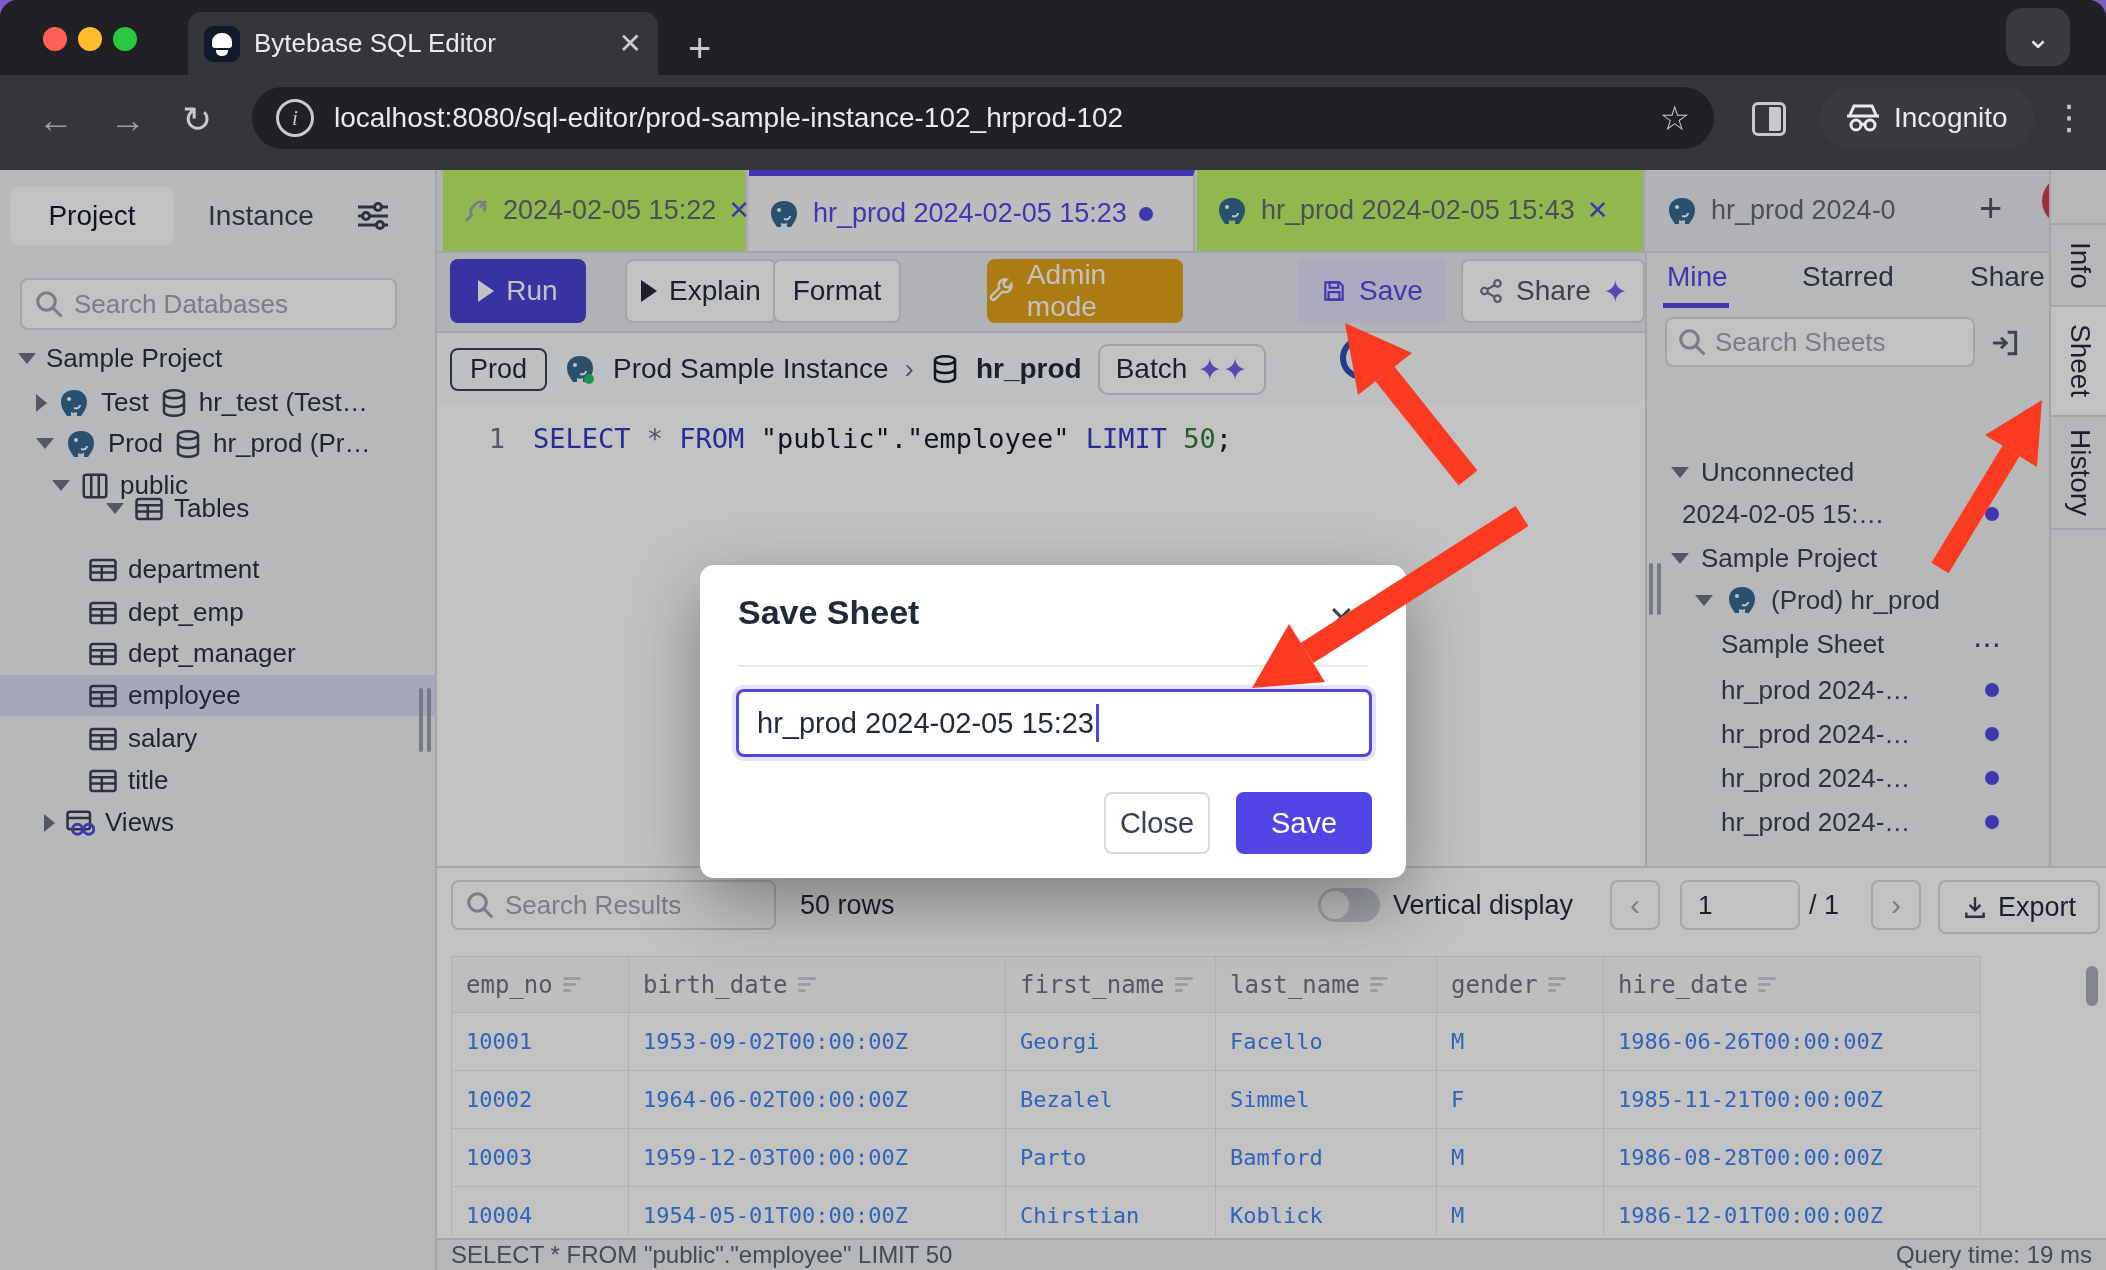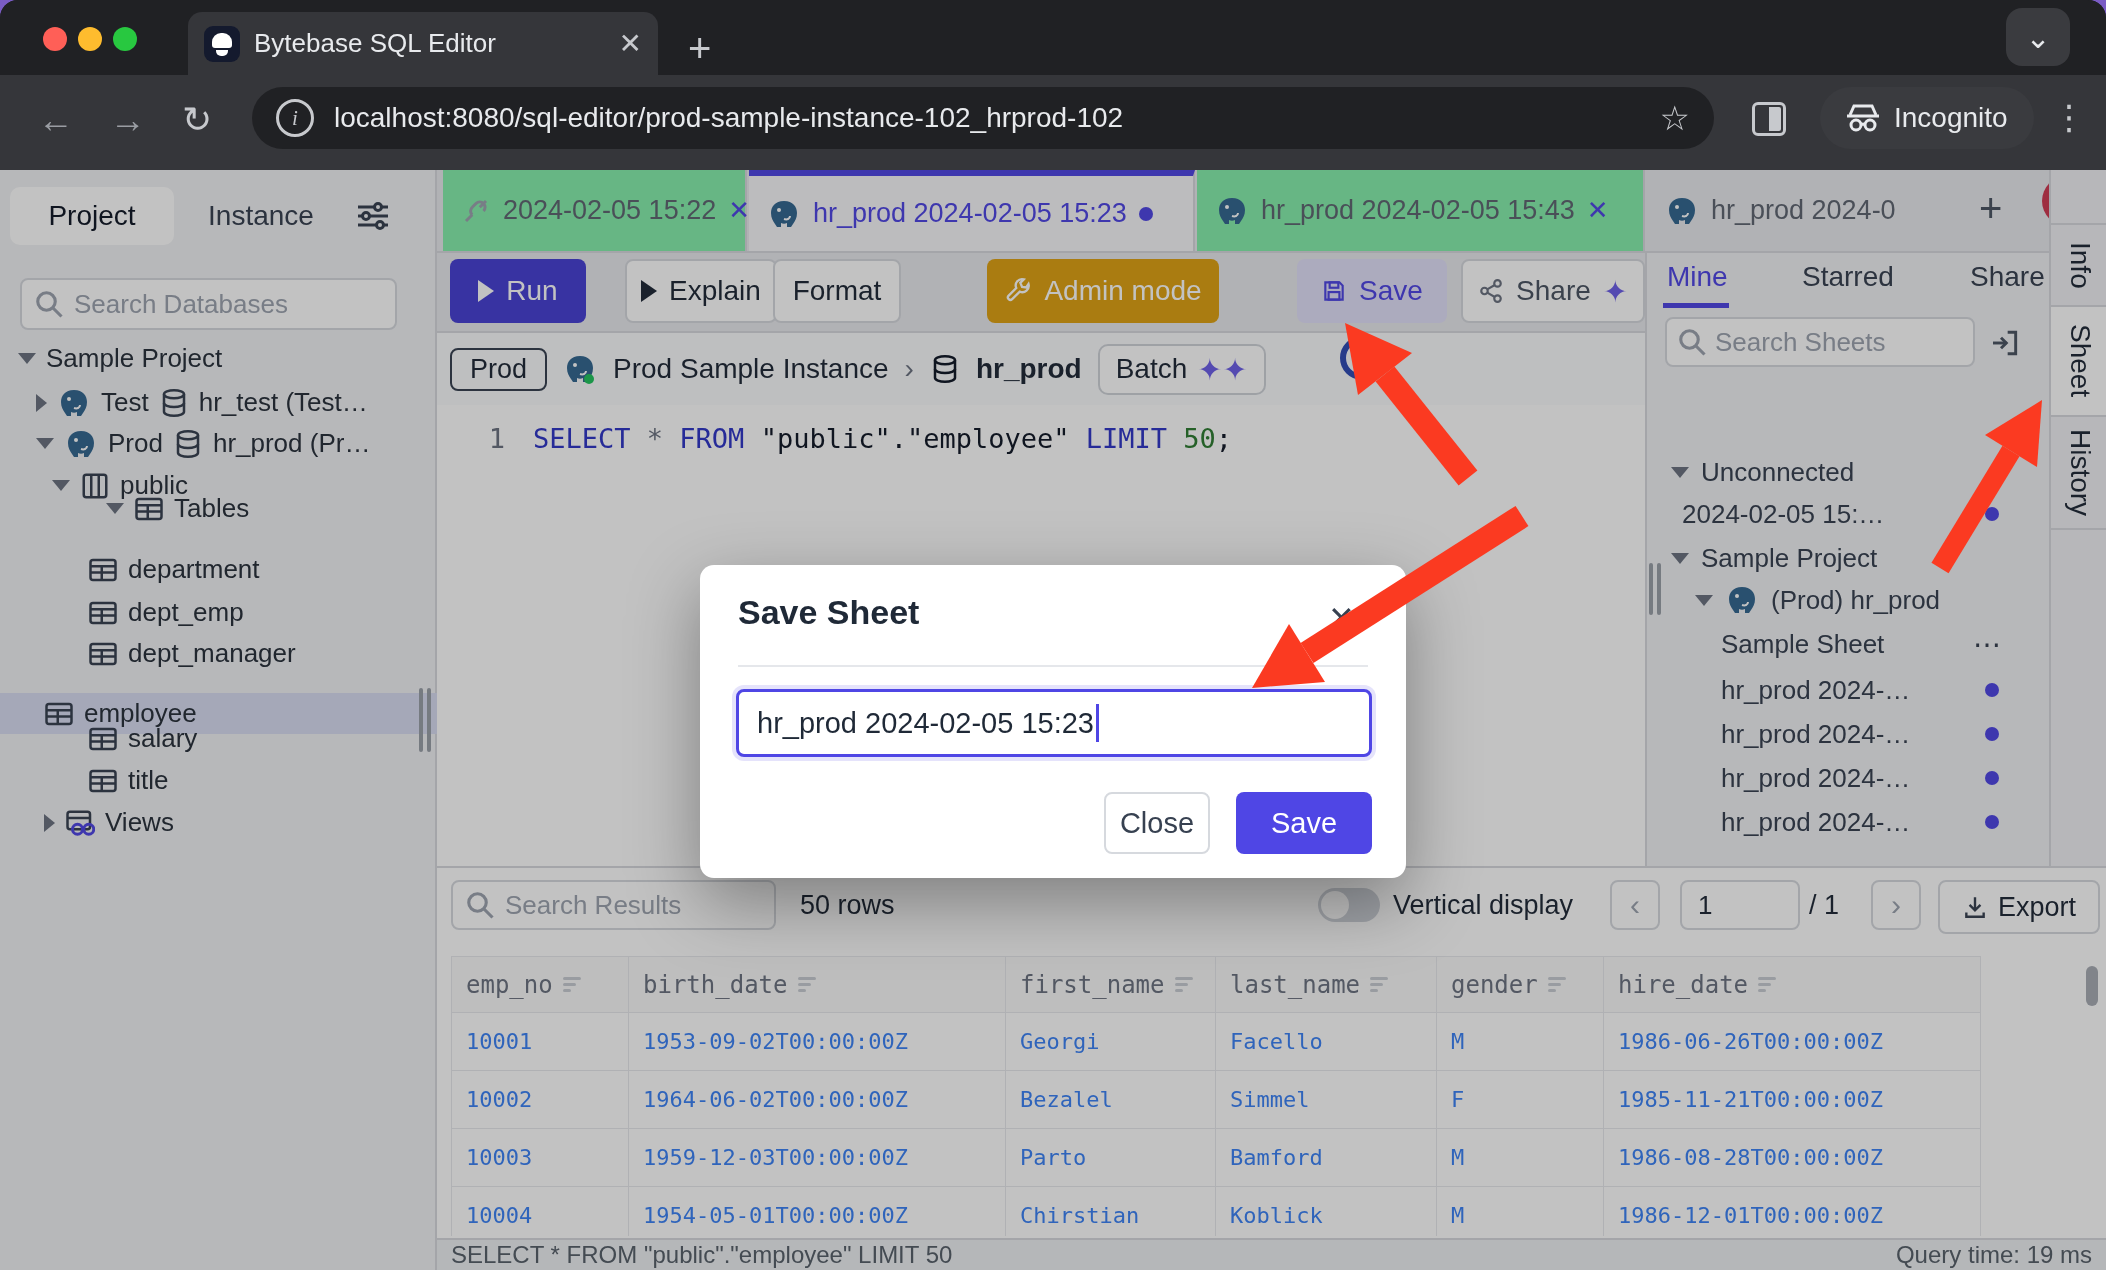--- a/index.html
+++ b/index.html
@@ -44,21 +44,21 @@
   .caret.down{border-left:9px solid transparent;border-right:9px solid transparent;border-top:11px solid #6b7280;}
   .caret.right{border-top:9px solid transparent;border-bottom:9px solid transparent;border-left:11px solid #6b7280;}
   .sel-row{background:#d9ddf2;}
   .pg-ic{width:34px;height:30px;flex:none;}
   .ic-sm{width:30px;height:30px;flex:none;}
   .handle{width:12px;display:flex;gap:4px;}
   .handle i{width:4px;background:#9aa0a8;border-radius:2px;}
 
   
   #tabstrip{left:437px;top:0;width:1669px;height:83px;background:#e9eaee;border-bottom:2px solid #d7d9de;box-sizing:border-box;}
-  .etab{position:absolute;top:0;height:81px;display:flex;align-items:center;padding:0 18px;box-sizing:border-box;gap:12px;font-size:27px;color:#5f6672;background:#86efac;border-right:2px solid #d7d9de;}
+  .etab{position:absolute;top:0;height:81px;display:flex;align-items:center;padding:0 18px;box-sizing:border-box;gap:12px;font-size:27px;color:#5f6672;background:#bef264;border-right:2px solid #d7d9de;}
   .etab.active{background:#f7f7fa;border-top:6px solid #4f46e5;color:#4f46e5;}
   .tab-x{color:#4f46e5;font-size:26px;}
   .tab-dot{width:14px;height:14px;border-radius:50%;background:#4f46e5;}
   #avatar{left:1605px;top:6px;width:50px;height:50px;border-radius:50%;background:#cf3952;color:#fff;font-size:22px;font-weight:bold;display:flex;align-items:center;justify-content:center;}
 
   
   #tb{left:437px;top:83px;width:1208px;height:80px;background:#e9eaee;border-bottom:2px solid #d7d9de;box-sizing:border-box;}
   .btn{position:absolute;top:6px;height:64px;border-radius:8px;display:flex;align-items:center;justify-content:center;gap:12px;font-size:28px;box-sizing:border-box;}
   .btn.white{background:#fff;border:2px solid #d6d9de;color:#1f2937;}
   .play{width:0;height:0;border-top:11px solid transparent;border-bottom:11px solid transparent;border-left:16px solid currentColor;}
@@ -265,21 +265,21 @@
       </div>
       <div class="treerow" style="top:463px;padding-left:88px">
         <svg class="ic-sm" viewBox="0 0 24 24">
             <rect x="2" y="4" width="20" height="16" rx="2" fill="none" stroke="#374151" stroke-width="2"></rect>
             <line x1="2" y1="9" x2="22" y2="9" stroke="#374151" stroke-width="2"></line>
             <line x1="2" y1="14" x2="22" y2="14" stroke="#374151" stroke-width="2"></line>
             <line x1="11" y1="9" x2="11" y2="20" stroke="#374151" stroke-width="2"></line>
           </svg>
         <span>dept_manager</span>
       </div>
-      <div class="treerow sel-row" style="top:523px;padding-left:44px">
+      <div class="treerow sel-row" style="top:505px;padding-left:88px">
         <svg class="ic-sm" viewBox="0 0 24 24">
             <rect x="2" y="4" width="20" height="16" rx="2" fill="none" stroke="#374151" stroke-width="2"></rect>
             <line x1="2" y1="9" x2="22" y2="9" stroke="#374151" stroke-width="2"></line>
             <line x1="2" y1="14" x2="22" y2="14" stroke="#374151" stroke-width="2"></line>
             <line x1="11" y1="9" x2="11" y2="20" stroke="#374151" stroke-width="2"></line>
           </svg>
         <span>employee</span>
       </div>
       <div class="treerow" style="top:548px;padding-left:88px">
         <svg class="ic-sm" viewBox="0 0 24 24">
@@ -361,21 +361,21 @@
           <span class="play"></span>
           <span>Run</span>
         </div>
       <div class="btn white" style="left:188px;width:152px">
           <span class="play"></span>
           <span>Explain</span>
         </div>
       <div class="btn white" style="left:336px;width:128px">
           <span>Format</span>
         </div>
-      <div class="btn" style="left:550px;width:232px;background:#dfa213;color:#fff">
+      <div class="btn" style="left:550px;width:196px;background:#dfa213;color:#fff">
         <svg width="28" height="28" viewBox="0 0 24 24">
             <path d="M21 6 a5.5 5.5 0 0 1 -7.5 6.5 L7 19 a2.1 2.1 0 0 1 -3 -3 l6.5 -6.5 A5.5 5.5 0 0 1 17 2 l-3 3 l1.5 3.5 L19 9z" fill="none" stroke="#fff" stroke-width="2"></path>
           </svg>
         <span>Admin mode</span>
       </div>
       <div class="btn" style="left:860px;width:150px;background:#e2e0fa;color:#4f46e5">
         <svg width="26" height="26" viewBox="0 0 24 24">
             <path d="M4 4 h13 l3 3 v13 H4z" fill="none" stroke="#4f46e5" stroke-width="2"></path>
             <rect x="8" y="4" width="8" height="5" fill="none" stroke="#4f46e5" stroke-width="2"></rect>
             <rect x="7" y="13" width="10" height="7" fill="none" stroke="#4f46e5" stroke-width="2"></rect>

